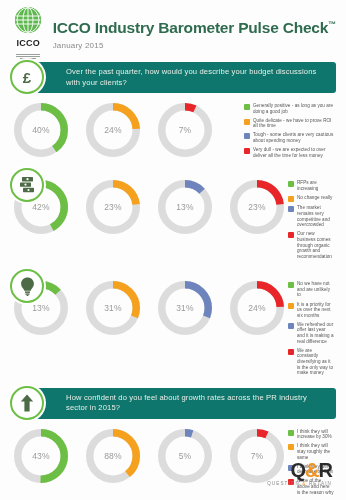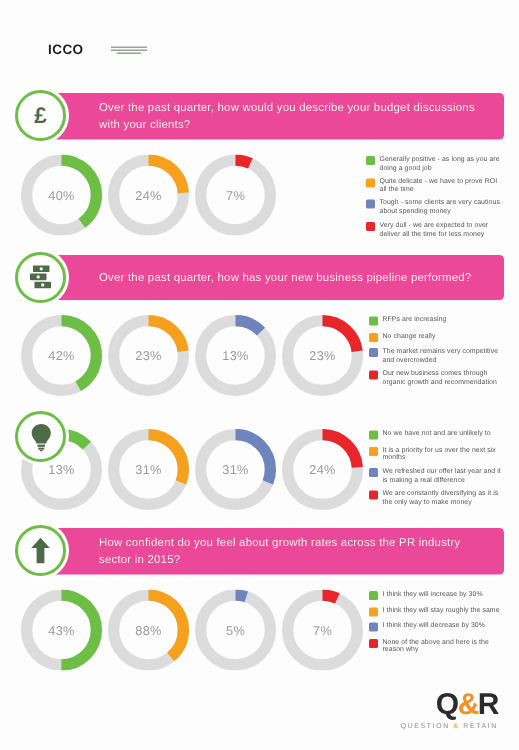--- a/index.html
+++ b/index.html
@@ -22,23 +22,23 @@
   .topbar{
     display:flex;
     align-items:center;
     padding:12px 10px 8px 14px;
     gap:10px;
     height:62px;
   }
   .logo-block{
     width:40px;
     display:flex;
-    flex-direction:row;
+    flex-direction:column;
     align-items:center;
-    gap:18px;
+    gap:6px;
   }
   .logo-globe{
     width:26px;height:26px;border-radius:50%;
     background:#5fb84f;
     position:relative;
     overflow:hidden;
   }
   .logo-globe svg{position:absolute;left:0;top:0;}
   .logo-word{
     font-size:9px;font-weight:bold;color:#1f1f1f;letter-spacing:.3px;
@@ -63,21 +63,21 @@
   .subtitle{
     font-size:8px;color:#8a8a8a;margin-top:4px;letter-spacing:.2px;
   }
 
   
   .section{
     margin:0 10px 6px 10px;
     position:relative;
   }
   .qbar{
-    background:#ec4899;
+    background:#0f766e;
     border-radius:3px;
     margin-left:22px;
     min-height:30px;
     display:flex;
     align-items:center;
     padding:5px 8px 5px 34px;
   }
   .qtext{
     color:#e8efe6;
     font-size:7.6px;
@@ -101,21 +101,21 @@
 
   
   .sbody{
     display:flex;
     padding:8px 2px 6px 4px;
     gap:4px;
     align-items:flex-start;
   }
   .donuts{
     display:flex;
-    gap:4px;
+    gap:18px;
     flex:0 0 226px;
     padding-top:2px;
   }
   .donut{
     width:54px;height:54px;
     position:relative;
     flex:0 0 54px;
   }
   .donut svg{display:block;transform:rotate(-90deg);}
   .donut .val{
@@ -176,20 +176,24 @@
           </g>
         </svg>
       </div>
       <div class="logo-word">ICCO</div>
       <div class="logo-sub">
         <i></i>
           <i></i>
           <i class="s"></i>
       </div>
     </div>
+    <div class="title-block">
+      <div class="main-title"><span>ICCO Industry Barometer Pulse Check</span><sup>™</sup></div>
+      <div class="subtitle">January 2015</div>
+    </div>
   </div>
 
   <div id="sections-host">
       <div class="section">
         <div class="badge">
           <span class="glyph">£</span>
         </div>
         <div class="qbar">
           <div class="qtext">Over the past quarter, how would you describe your budget discussions with your clients?</div>
         </div>
@@ -245,23 +249,20 @@
               <rect x="1" y="6.4" width="11" height="4.4" rx="0.6"></rect>
               <rect x="4" y="11.8" width="11" height="4.4" rx="0.6"></rect>
             </g>
             <g fill="#ffffff" font-size="3">
               <circle cx="8.5" cy="3.2" r="1.1"></circle>
               <circle cx="6.5" cy="8.6" r="1.1"></circle>
               <circle cx="9.5" cy="14" r="1.1"></circle>
             </g>
           </svg>
         </div>
-        <div class="qbar">
-          <div class="qtext">Over the past quarter, how has your new business pipeline performed?</div>
-        </div>
         <div class="sbody">
           <div class="donuts">
             <div class="donut">
               <svg width="54" height="54" viewBox="0 0 54 54">
                 <circle cx="27" cy="27" r="23.25" fill="none" stroke="#dcdcdc" stroke-width="7.5"></circle>
                 <circle cx="27" cy="27" r="23.25" fill="none" stroke="#6cbe45" stroke-width="7.5" stroke-dasharray="61.355304524608655 84.72875386731671"></circle>
               </svg>
               <div class="val">42%</div>
             </div>
             <div class="donut">

